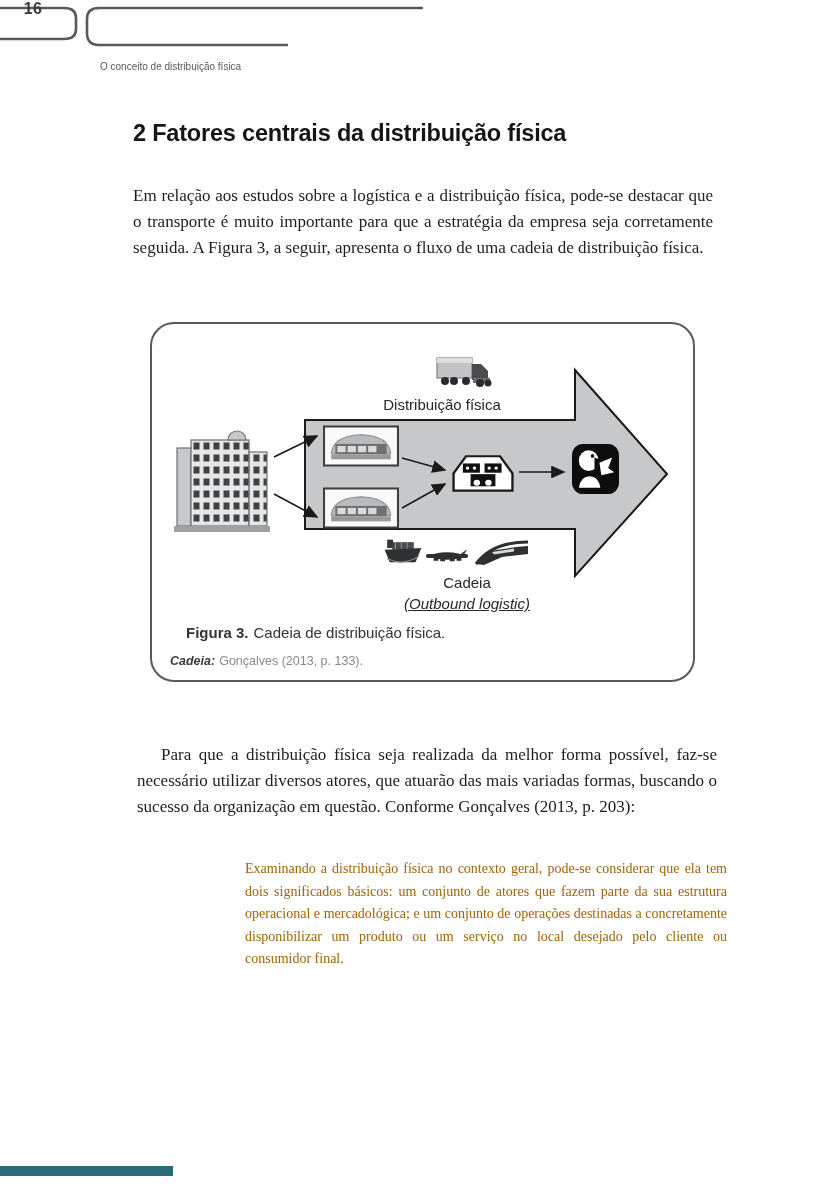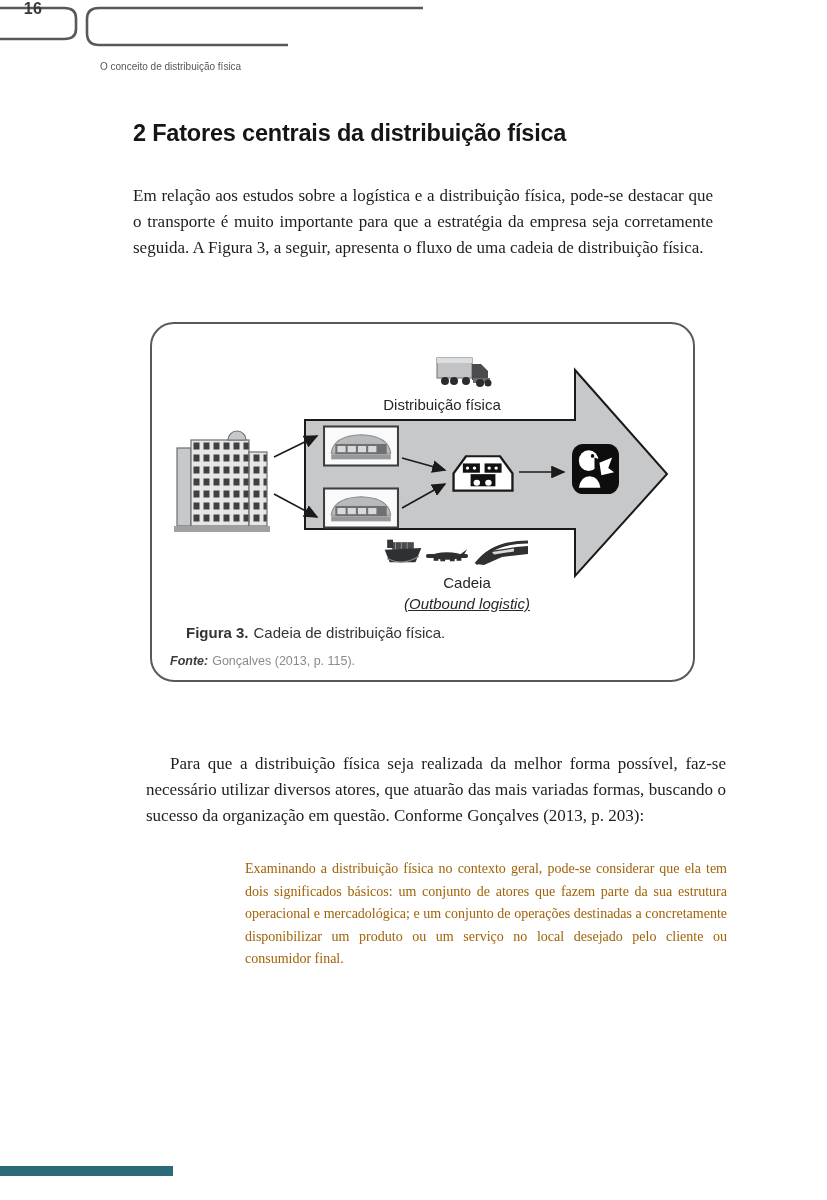--- a/index.html
+++ b/index.html
@@ -185,20 +185,20 @@
     <line x1="122" y1="170" x2="165" y2="193" stroke="#1a1a1a" stroke-width="1.6" marker-end="url(#ah)"></line>
     <line x1="250" y1="134" x2="293" y2="146" stroke="#1a1a1a" stroke-width="1.6" marker-end="url(#ah)"></line>
     <line x1="250" y1="184" x2="293" y2="160" stroke="#1a1a1a" stroke-width="1.6" marker-end="url(#ah)"></line>
     <line x1="367" y1="148" x2="412" y2="148" stroke="#1a1a1a" stroke-width="1.6" marker-end="url(#ah)"></line>
   </svg>
 
   <div class="fig-caption">
     <span class="cap-bold">Figura 3.</span><span class="cap-rest">Cadeia de distribuição física.</span>
   </div>
   <div class="fig-source">
-    <span class="src-bold">Fonte:</span><span class="src-rest">Gonçalves (2013, p. 115).</span>
+    <span class="src-bold">Cadeia:</span><span class="src-rest">Gonçalves (2013, p. 133).</span>
   </div>
 </div>
 
-<p class="para para-2" style="margin:13px;">Para que a distribuição física seja realizada da melhor forma possível, faz-se necessário utilizar diversos atores, que atuarão das mais variadas formas, buscando o sucesso da organização em questão. Conforme Gonçalves (2013, p. 203):</p>
+<p class="para para-2" style="margin:4px;">Para que a distribuição física seja realizada da melhor forma possível, faz-se necessário utilizar diversos atores, que atuarão das mais variadas formas, buscando o sucesso da organização em questão. Conforme Gonçalves (2013, p. 203):</p>
 <div class="quote">Examinando a distribuição física no contexto geral, pode-se considerar que ela tem dois significados básicos: um conjunto de atores que fazem parte da sua estrutura operacional e mercadológica; e um conjunto de operações destinadas a concretamente disponibilizar um produto ou um serviço no local desejado pelo cliente ou consumidor final.</div>
 
 <div class="footer-bar"></div>
 
 </body></html>

